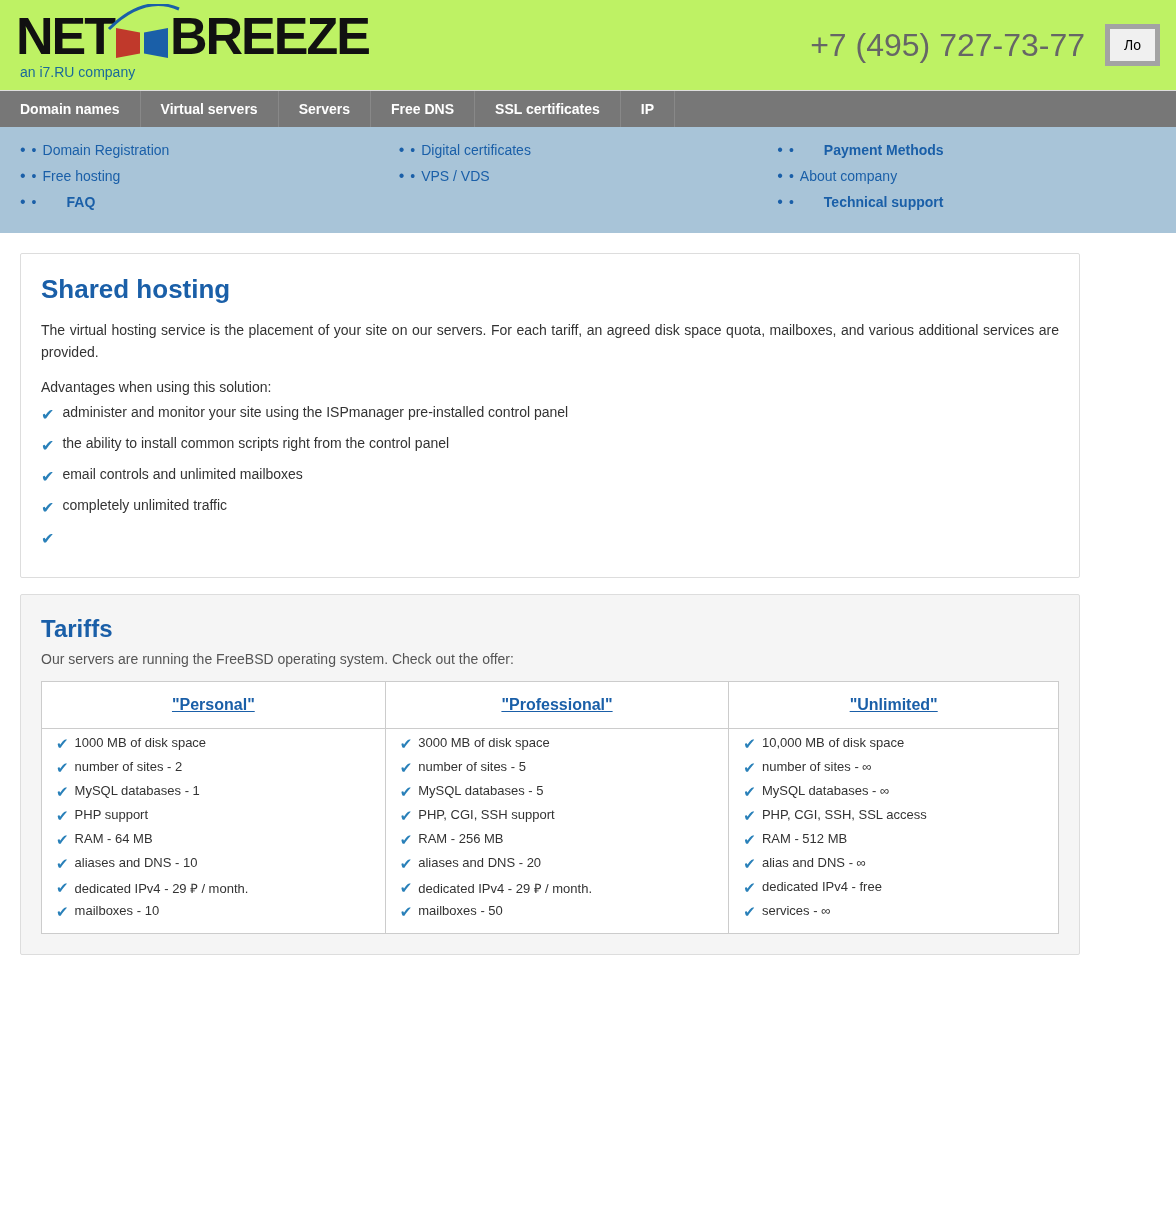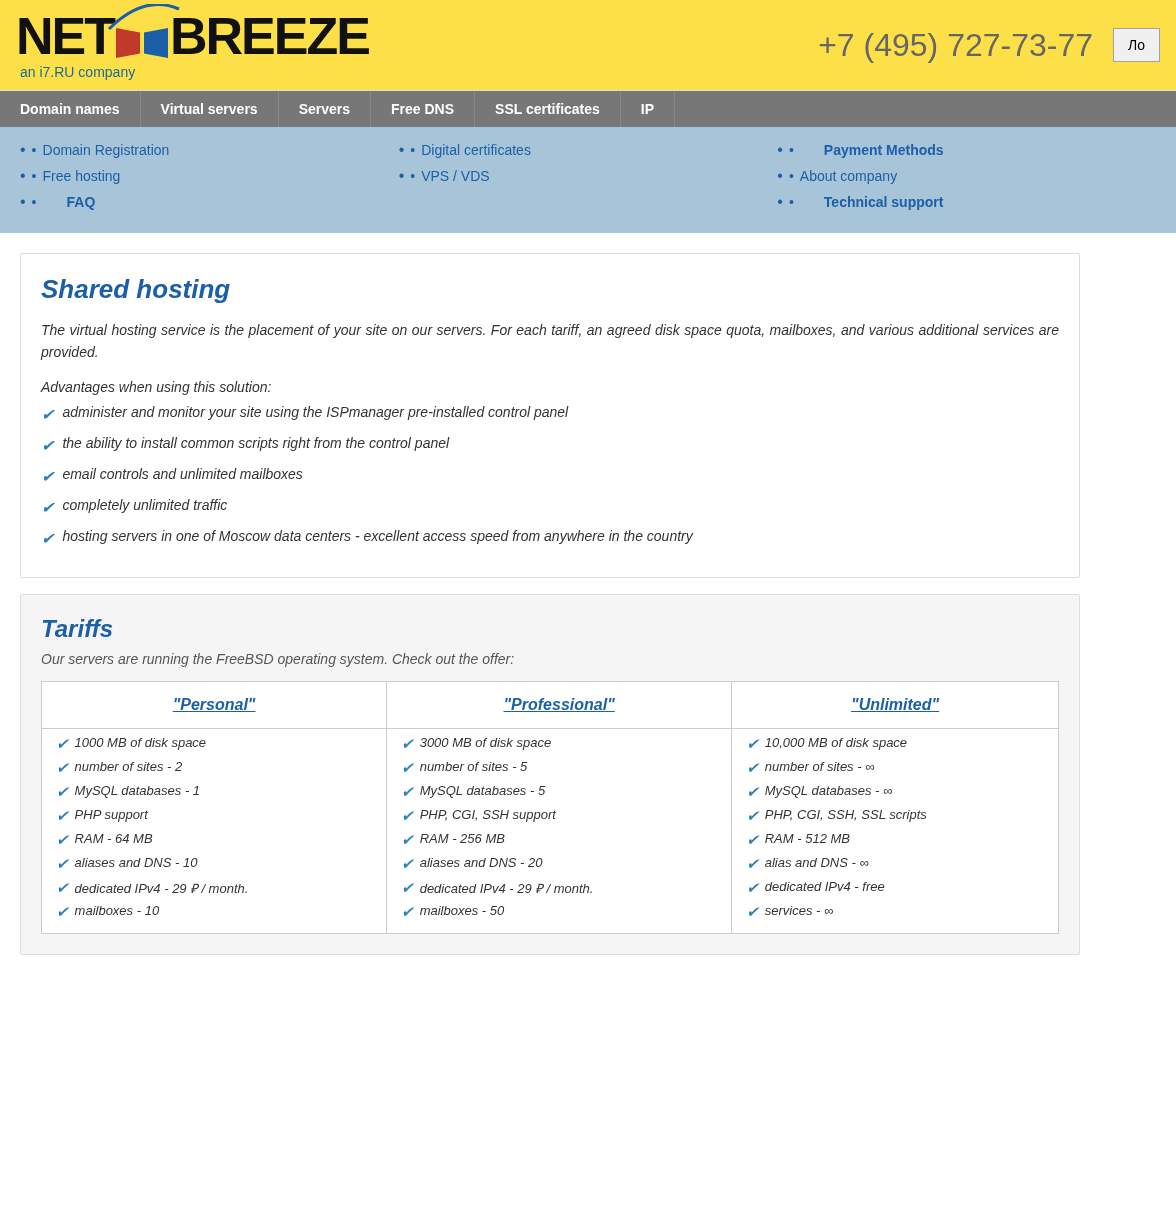--- a/index.html
+++ b/index.html
@@ -1,40 +1,40 @@
 <!DOCTYPE html>
 <html><head>
   <meta charset="utf-8">
   <style>
     * { margin: 0; padding: 0; box-sizing: border-box; }
     body { font-family: Arial, sans-serif; font-size: 14px; color: #333; background: #fff; }
 
     
-    #header { display: flex; align-items: center; padding: 10px 16px; background: #fde047; border-bottom: 1px solid #ddd; }
+    #header { display: flex; align-items: center; padding: 10px 16px; background: #bef264; border-bottom: 1px solid #ddd; }
     #logo-area { flex: 1; }
     #logo-net { color: #111; }
     #logo-breeze { color: #111; }
     #logo-sub { color: #1a6a9a; font-size: 14px; font-weight: normal; margin-top: 2px; margin-left: 4px; }
     #phone-area { font-size: 28px; color: #555; font-weight: normal; margin-right: 16px; }
     #login-btn { padding: 6px 14px; border: 1px solid #aaa; background: #f0f0f0; font-size: 14px; cursor: pointer; }
 
     
     #navbar { background: #666; display: flex; }
     .nav-item { padding: 10px 20px; color: #fff; font-size: 14px; font-weight: bold; cursor: pointer; background: #777; border-right: 1px solid #888; }
 
     
     #subnav { background: #a8c4d8; padding: 12px 20px; display: flex; gap: 0; }
     .subnav-col { flex: 1; }
     .subnav-item { display: flex; align-items: baseline; gap: 6px; margin-bottom: 8px; color: #1a5fa8; font-size: 14px; cursor: pointer; }
     .subnav-item::before { content: "•"; color: #1a5fa8; font-size: 16px; }
     .subnav-item a { color: #1a5fa8; text-decoration: none; }
     .subnav-item.bold a { font-weight: bold; margin-left: 24px; }
 
     
-    #main { padding: 20px 20px; max-width: 1100px; font-style: italic; }
+    #main { padding: 20px 20px; max-width: 1100px; }
 
     
     #shared-hosting { background: #fff; border: 1px solid #ddd; padding: 20px; margin-bottom: 16px; border-radius: 2px; }
     #shared-hosting h1 { color: #1a5fa8; font-size: 26px; margin-bottom: 14px; }
     #shared-hosting p { text-align: justify; line-height: 1.6; margin-bottom: 12px; }
     #shared-hosting .advantages-label { margin-bottom: 4px; }
     .check-list { list-style: none; padding: 0; }
     .check-list li { display: flex; align-items: flex-start; gap: 8px; margin-bottom: 6px; line-height: 1.5; }
     .check-mark { color: #2980b9; font-size: 16px; flex-shrink: 0; margin-top: 1px; }
 
@@ -63,21 +63,21 @@
 
         <div style="position:absolute;bottom:0;left:2px;width:24px;height:30px;background:#c0392b;clip-path:polygon(0 0,100% 15%,100% 85%,0 100%);"></div>
 
         <div style="position:absolute;bottom:0;right:2px;width:24px;height:30px;background:#1a5fa8;clip-path:polygon(0 15%,100% 0,100% 100%,0 85%);"></div>
       </span>
       <span id="logo-breeze" style="font-size:52px;font-weight:900;color:#111;letter-spacing:-2px;line-height:1;">BREEZE</span>
     </div>
     <div id="logo-sub" style="color:#1a6a9a;font-size:14px;margin-left:4px;margin-top:2px;">an i7.RU company</div>
   </div>
   <div id="phone-area" style="font-size:32px;color:#666;margin-right:20px;">+7 (495) 727-73-77</div>
-  <button id="login-btn" style="padding:8px 14px;border:1px solid #a3a3a3;background:#f0f0f0;font-size:14px;cursor:pointer;">Ло</button>
+  <button id="login-btn" style="padding:8px 14px;border:5px solid #a3a3a3;background:#f0f0f0;font-size:14px;cursor:pointer;">Ло</button>
 </div>
 
 <div id="navbar" style="background:#777;display:flex;">
 <div class="nav-item">Domain names</div>
     <div class="nav-item">Virtual servers</div>
     <div class="nav-item">Servers</div>
     <div class="nav-item">Free DNS</div>
     <div class="nav-item">SSL certificates</div>
     <div class="nav-item">IP</div>
   </div>
@@ -141,21 +141,20 @@
         <li>
           <span class="check-mark">✔</span>
           <span>email controls and unlimited mailboxes</span>
         </li>
         <li>
           <span class="check-mark">✔</span>
           <span>completely unlimited traffic</span>
         </li>
         <li>
           <span class="check-mark">✔</span>
-          <span>hosting servers in one of Moscow data centers - excellent access speed from anywhere in the country</span>
         </li>
       </ul>
   </div>
 
   <div id="tariffs">
     <h2>Tariffs</h2>
     <p class="tariff-sub">Our servers are running the FreeBSD operating system. Check out the offer:</p>
     <table class="tariff-table">
       <thead>
         <tr id="tariff-header-row">
@@ -247,21 +246,21 @@
                 <li style="display: flex; align-items: flex-start; gap: 6px; margin-bottom: 6px;">
                   <span style="color:#2980b9;font-size:15px;flex-shrink:0;">✔</span>
                   <span>number of sites - ∞</span>
                 </li>
                 <li style="display: flex; align-items: flex-start; gap: 6px; margin-bottom: 6px;">
                   <span style="color:#2980b9;font-size:15px;flex-shrink:0;">✔</span>
                   <span>MySQL databases - ∞</span>
                 </li>
                 <li style="display: flex; align-items: flex-start; gap: 6px; margin-bottom: 6px;">
                   <span style="color:#2980b9;font-size:15px;flex-shrink:0;">✔</span>
-                  <span>PHP, CGI, SSH, SSL scripts</span>
+                  <span>PHP, CGI, SSH, SSL access</span>
                 </li>
                 <li style="display: flex; align-items: flex-start; gap: 6px; margin-bottom: 6px;">
                   <span style="color:#2980b9;font-size:15px;flex-shrink:0;">✔</span>
                   <span>RAM - 512 MB</span>
                 </li>
                 <li style="display: flex; align-items: flex-start; gap: 6px; margin-bottom: 6px;">
                   <span style="color:#2980b9;font-size:15px;flex-shrink:0;">✔</span>
                   <span>alias and DNS - ∞</span>
                 </li>
                 <li style="display: flex; align-items: flex-start; gap: 6px; margin-bottom: 6px;">

